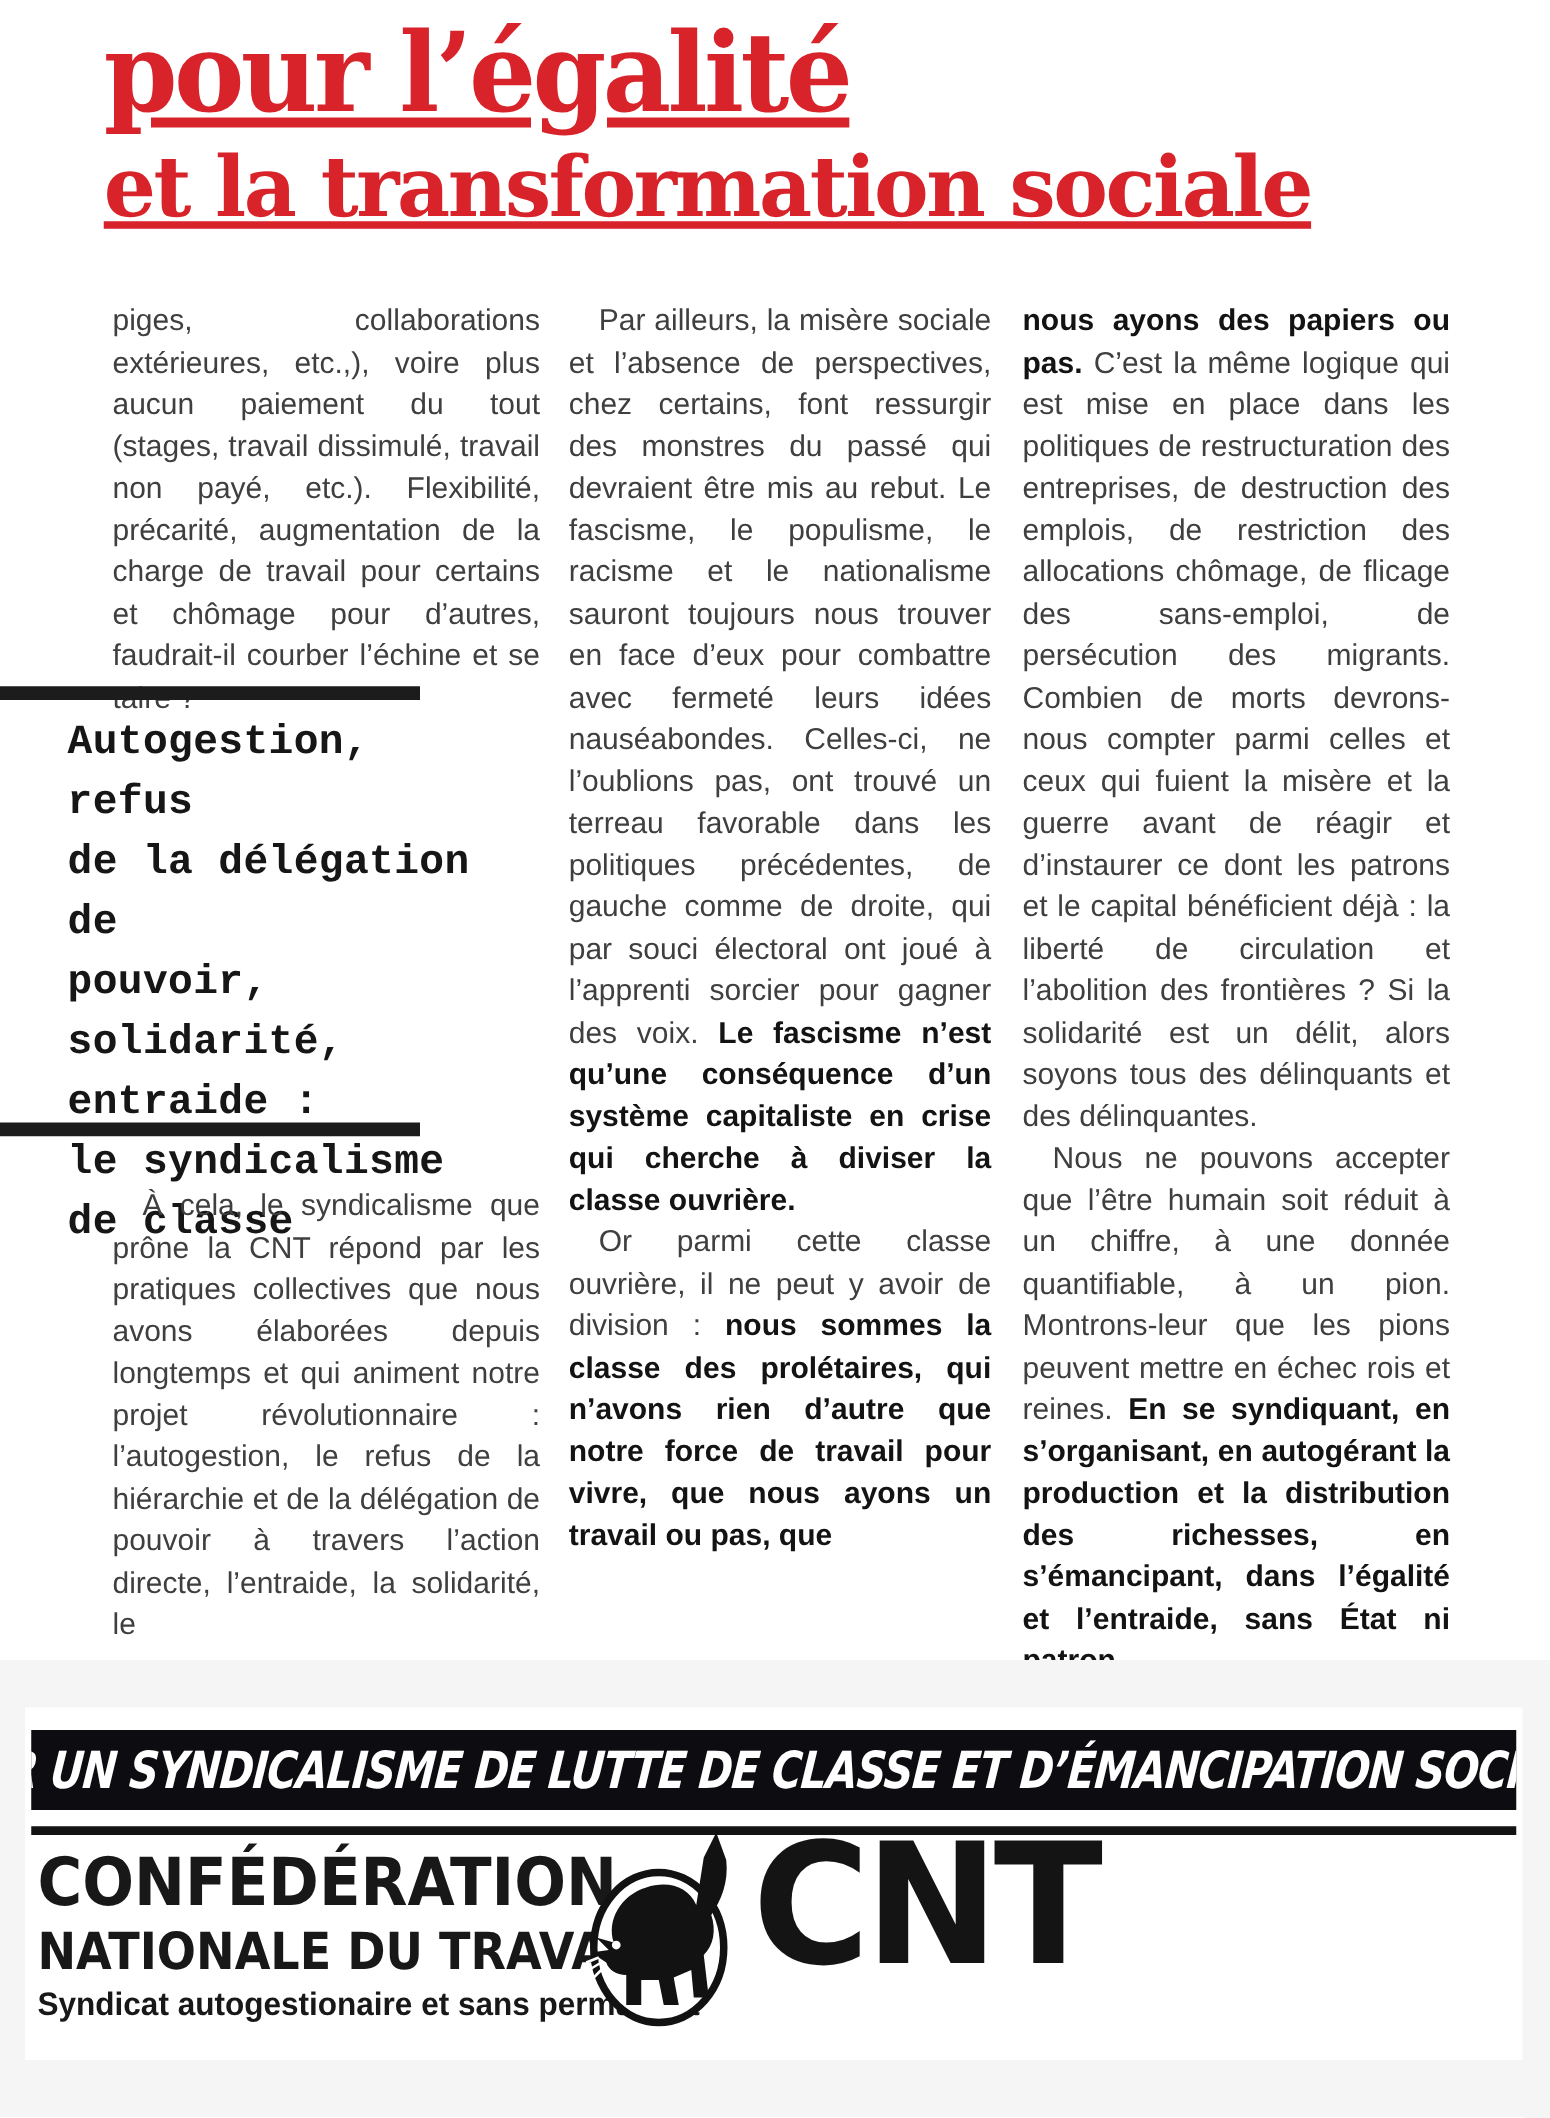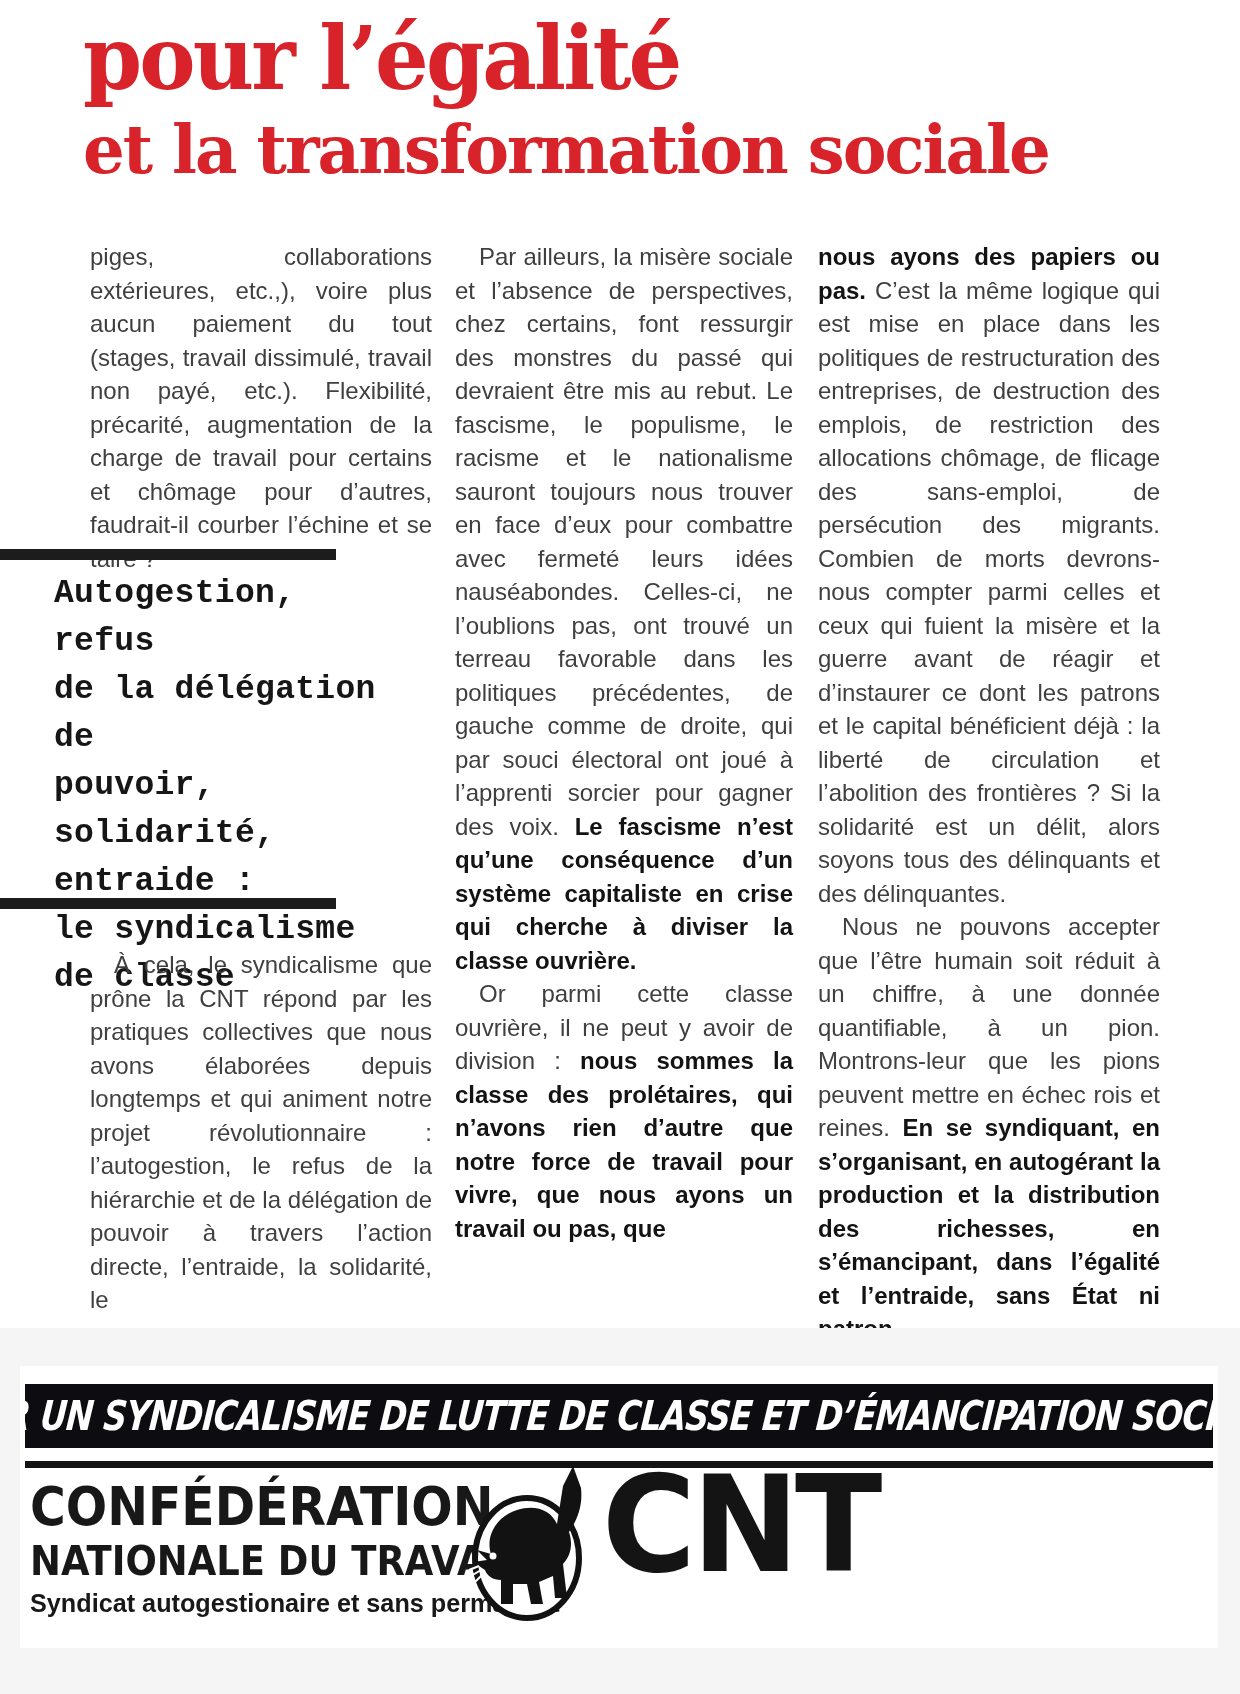--- a/index.html
+++ b/index.html
@@ -10,20 +10,21 @@
     overflow:hidden;
     font-family:"Liberation Sans",sans-serif;
   }
   
   .title{
     position:absolute;left:83px;top:14px;
     font-family:"DejaVu Serif",serif;
     font-weight:bold;
     color:#d8232a;
     line-height:1.0;
+    text-decoration:underline;
   }
   .title .t1{font-size:88px;letter-spacing:-3px;transform:scaleX(.96);transform-origin:left top;}
   .title .t2{font-size:67px;letter-spacing:-2px;margin-top:14px;transform:scaleX(.98);transform-origin:left top;}
   
   .col{
     position:absolute;top:240px;
     font-size:24px;line-height:33.5px;
     color:#3f3f3f;
     text-align:justify;
     hyphens:auto;-webkit-hyphens:auto;

